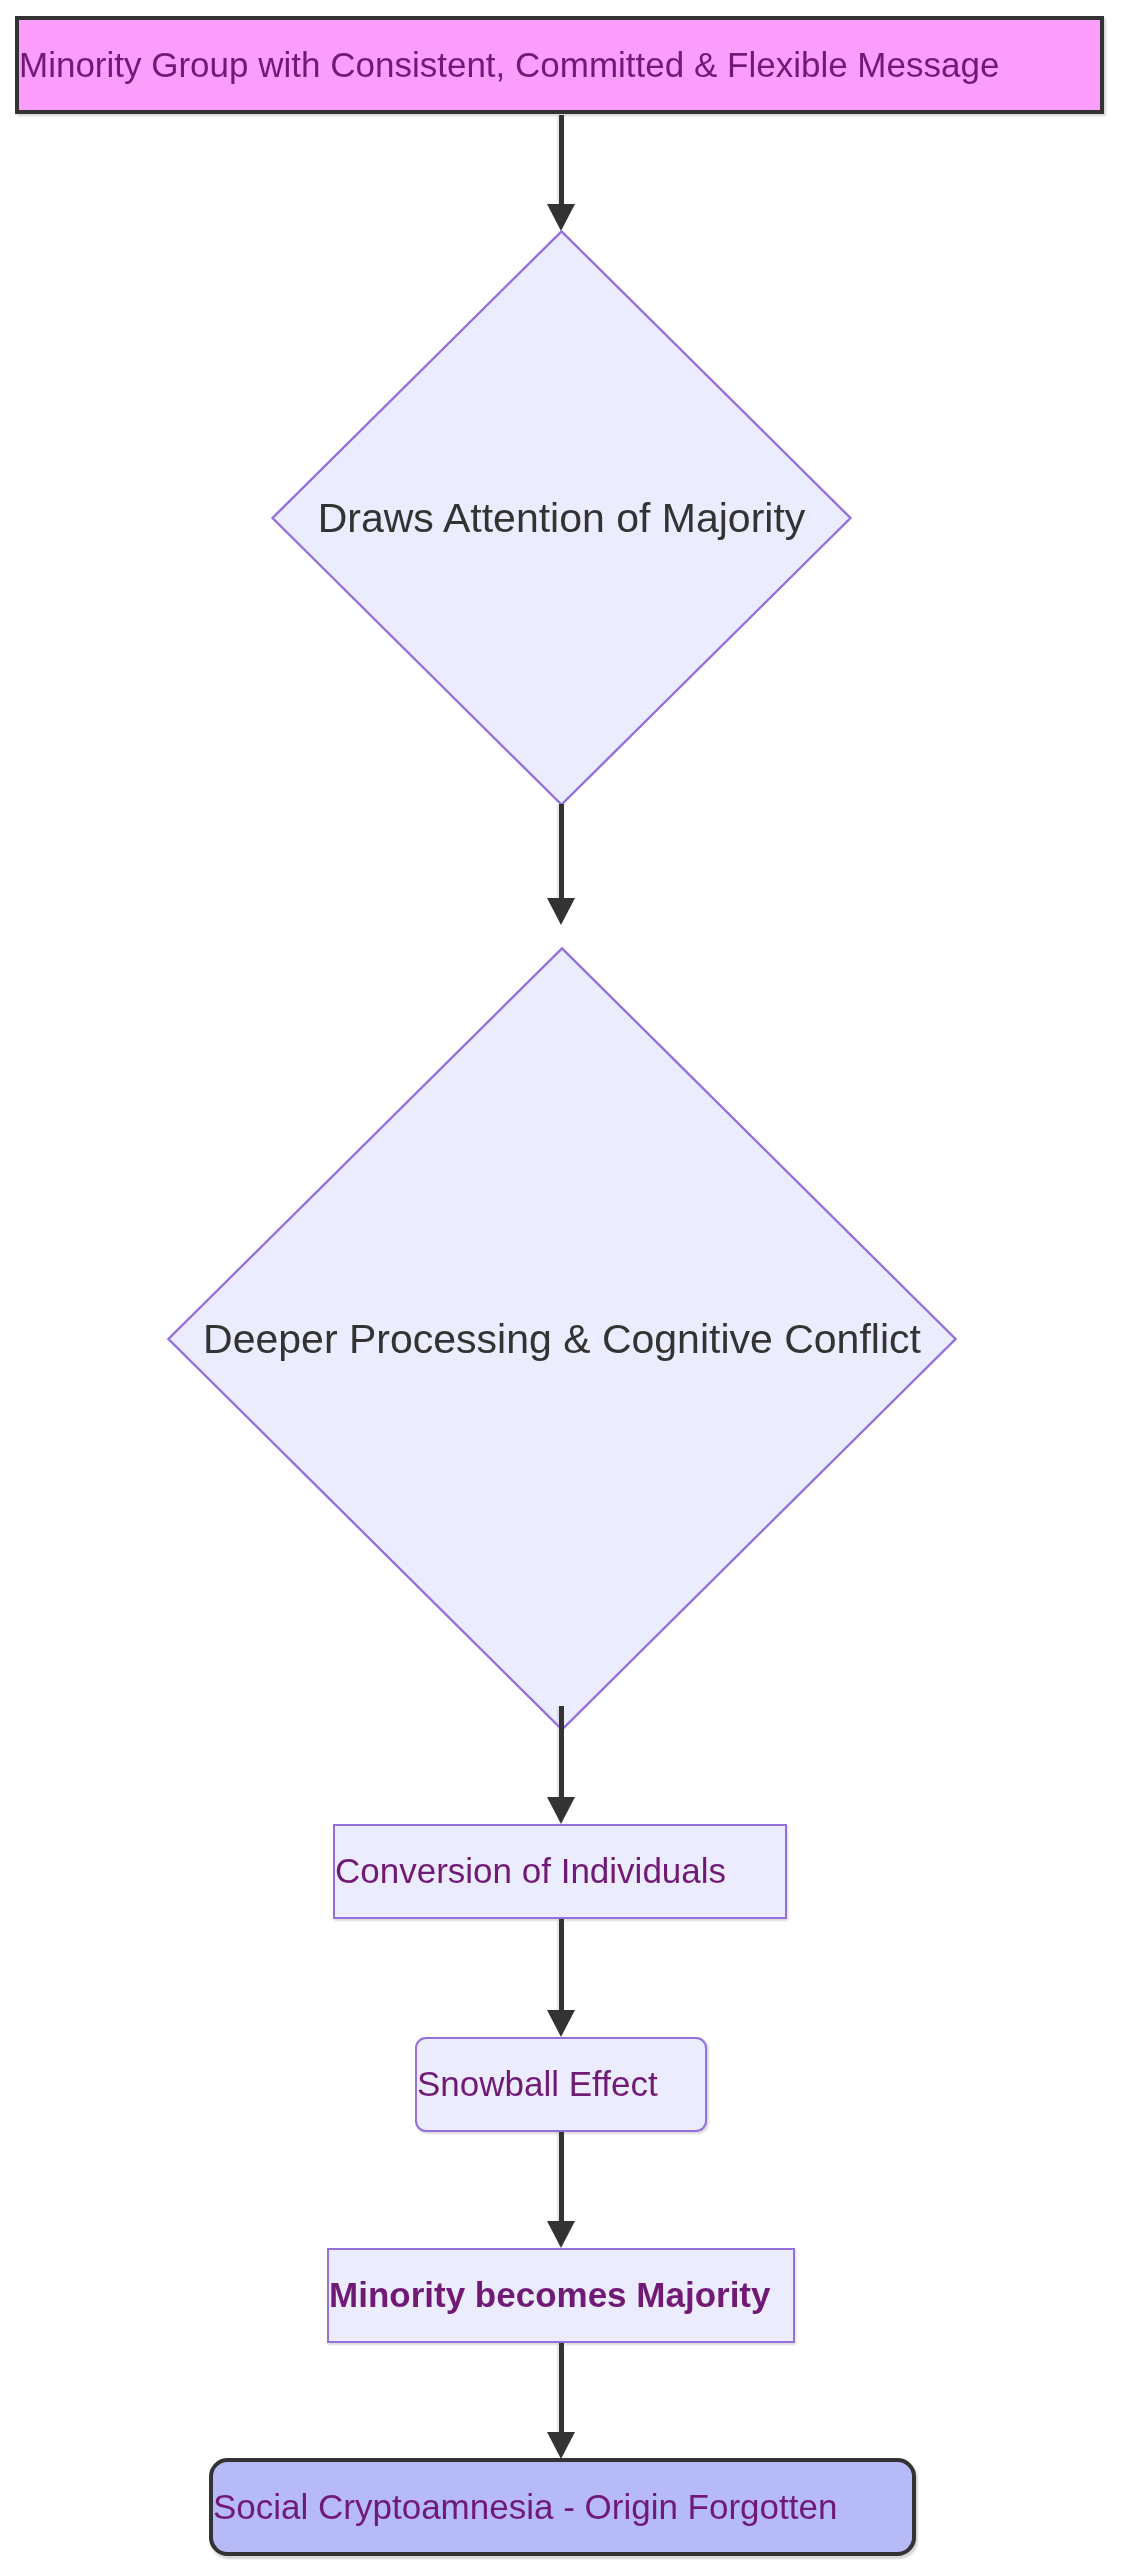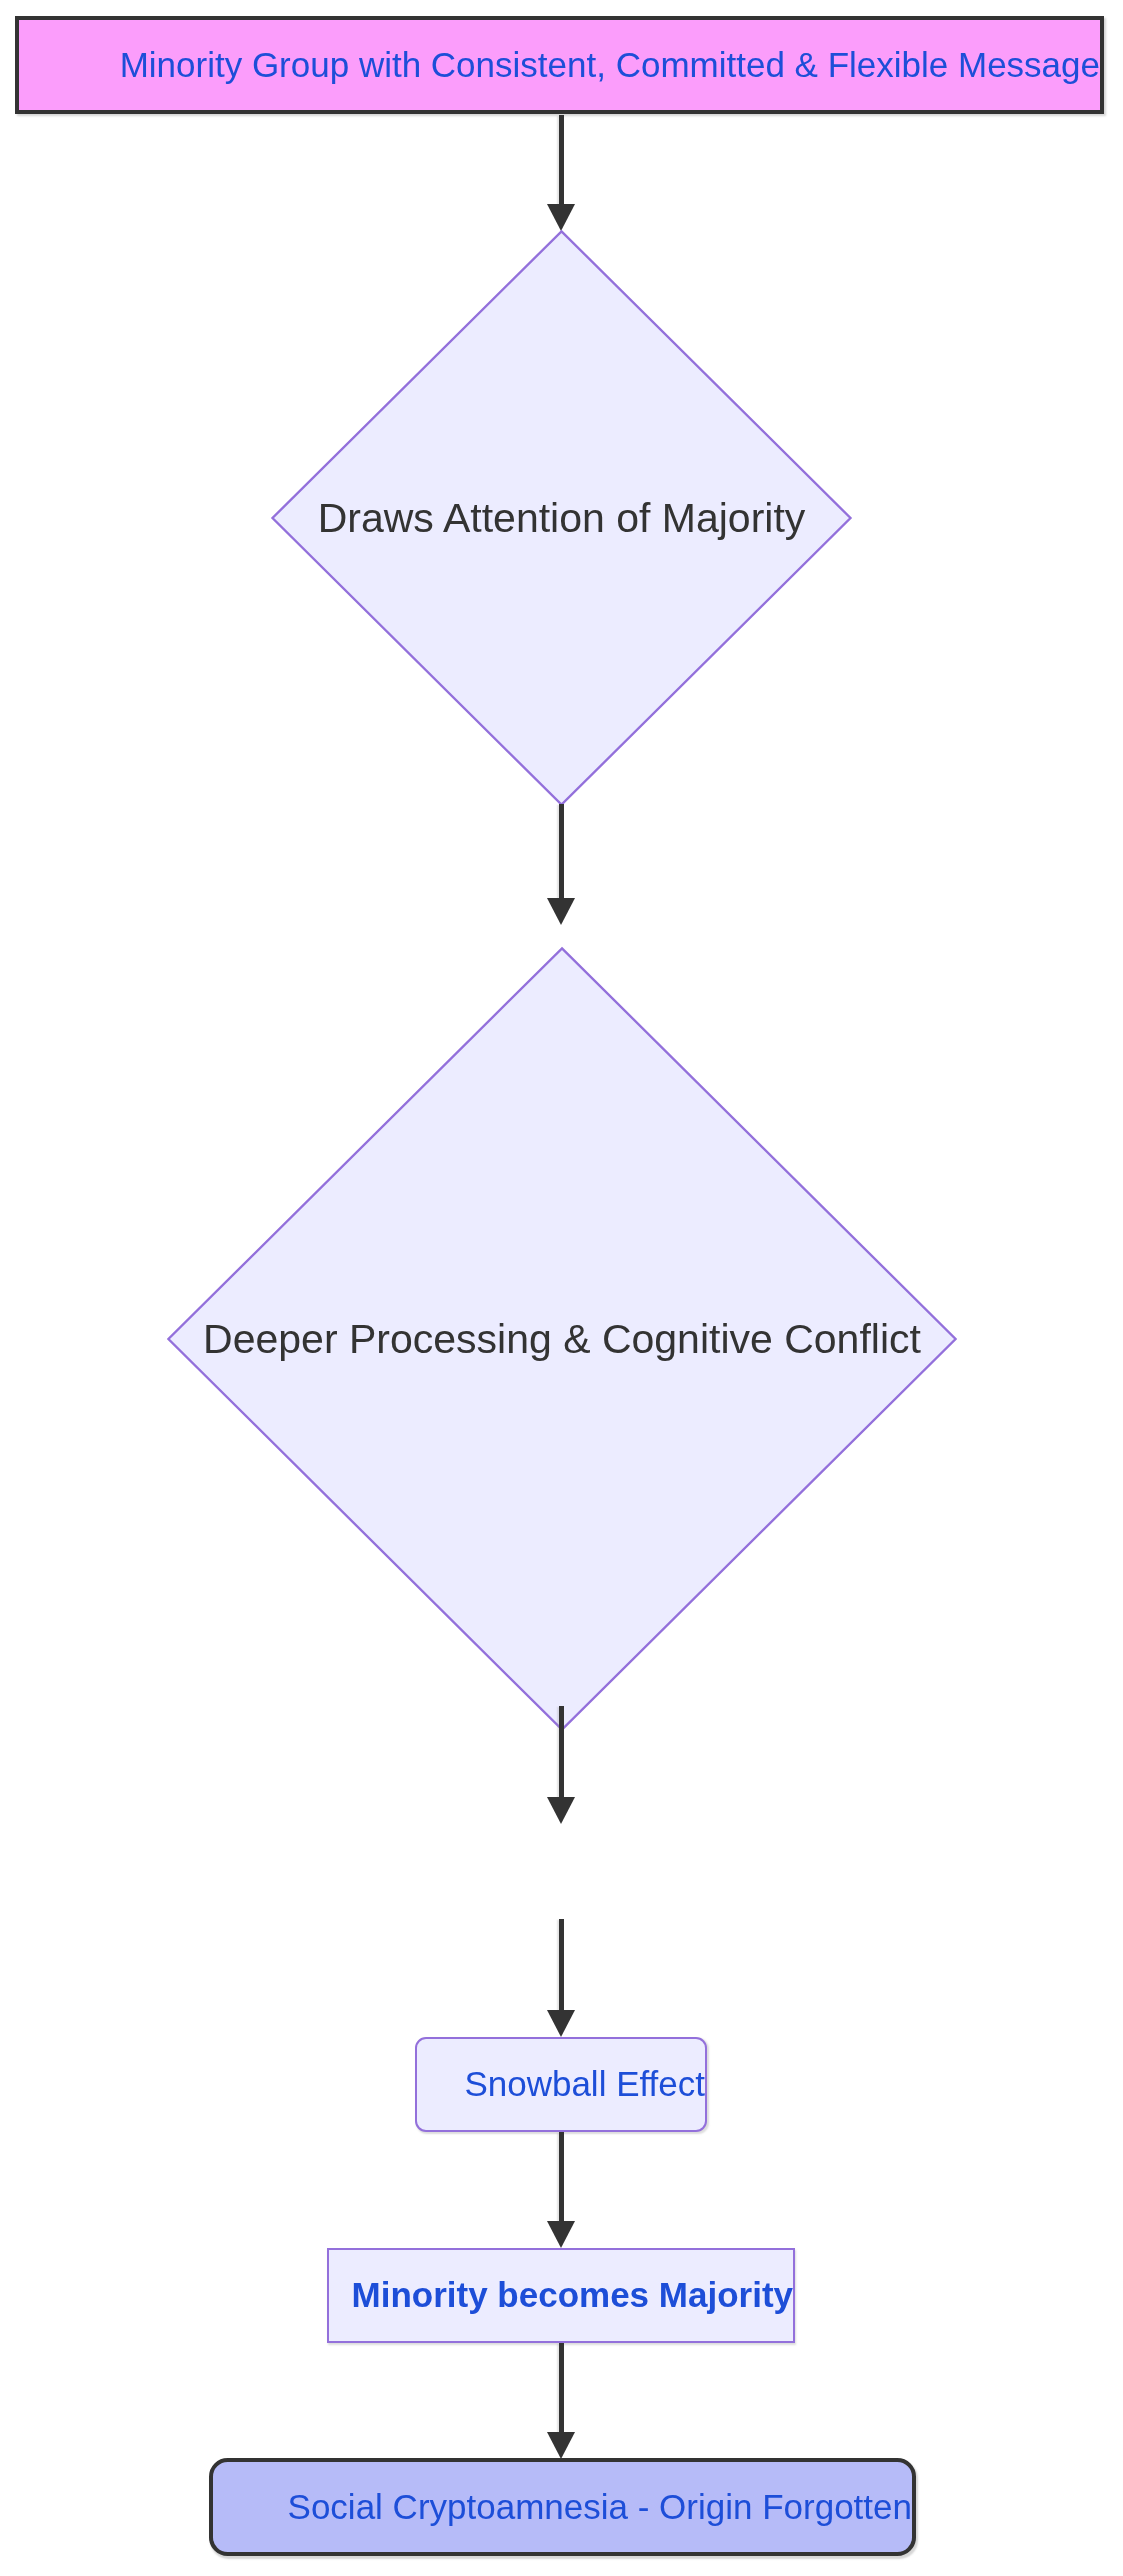--- a/index.html
+++ b/index.html
@@ -9,26 +9,26 @@
     height:2576px;
     background:#ffffff;
     font-family:"Liberation Sans", sans-serif;
     color:#333333;
     overflow:hidden;
   }
   .node {
     position:absolute;
     display:flex;
     align-items:center;
-    justify-content:flex-end;
+    justify-content:flex-start;
     box-sizing:border-box;
     text-align:center;
     font-size:35px;
     line-height:1.15;
-    color:#1d4ed8;
+    color:#701a75;
   }
   .rect {
     background:#ECECFF;
     border:2.9px solid #9370DB;
     box-shadow:1.2px 1.8px 1.8px rgba(120,120,120,0.25);
   }
   .rounded { border-radius:11px; }
   .start {
     background:#FB9DFB;
     border:4.7px solid #333333;
@@ -92,20 +92,23 @@
   <div class="diamond" style="left:166px; top:946px; width:792px; height:786px;">
     <svg width="792" height="786" viewBox="0 0 1354 1344">
       <polygon class="shape-fill" points="677,4 1350,672 677,1340 4,672"></polygon>
     </svg>
     <span class="label">Deeper Processing &amp; Cognitive Conflict</span>
   </div>
 
   <div class="edge-line" style="left:559px; top:1706px; height:92px;"></div>
   <div class="arrowhead" style="left:547px; top:1797px;"></div>
 
+  <div class="node rect" style="left:333px; top:1824px; width:454px; height:95px;">
+    <span>Conversion of Individuals</span>
+  </div>
 
   <div class="edge-line" style="left:559px; top:1919px; height:92px;"></div>
   <div class="arrowhead" style="left:547px; top:2010px;"></div>
 
   <div class="node rect rounded" style="left:415px; top:2037px; width:292px; height:95px;">
     <span>Snowball Effect</span>
   </div>
 
   <div class="edge-line" style="left:559px; top:2132px; height:90px;"></div>
   <div class="arrowhead" style="left:547px; top:2221px;"></div>

